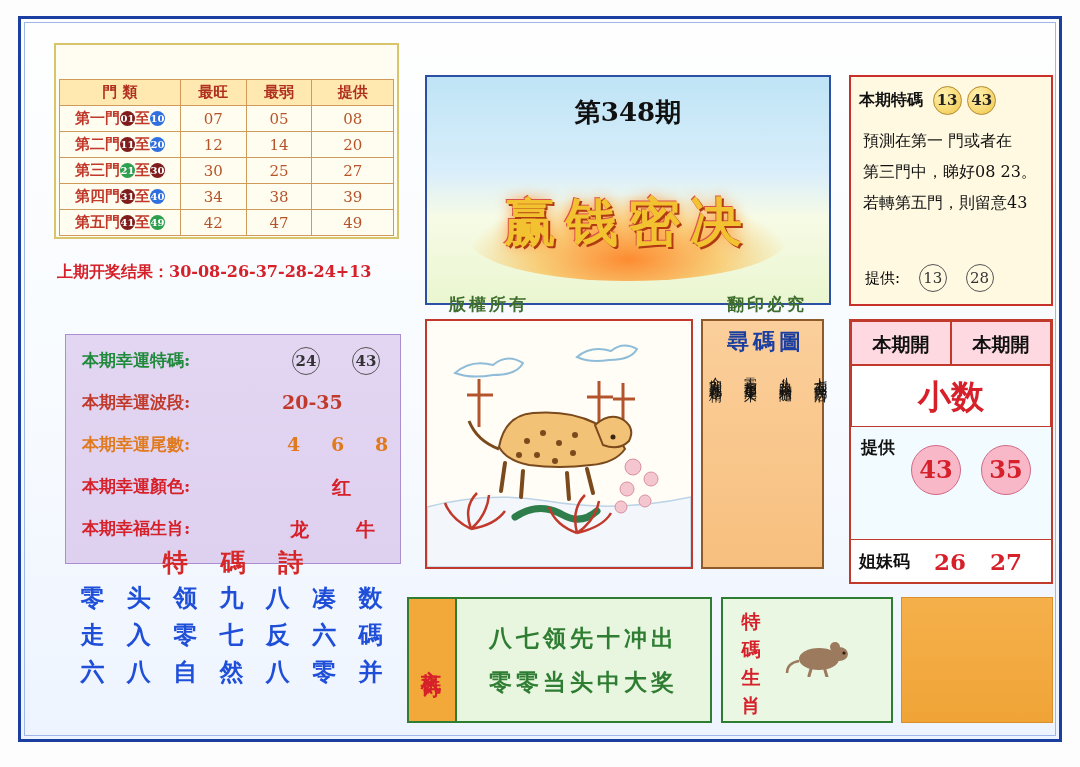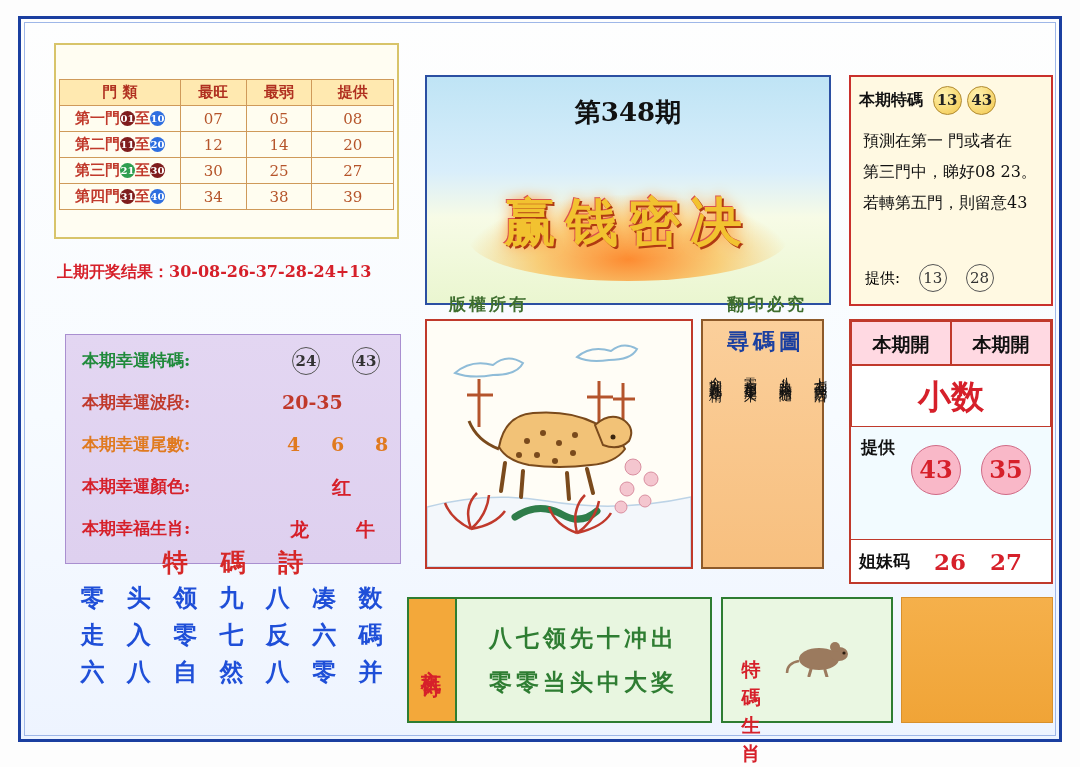--- a/index.html
+++ b/index.html
@@ -243,21 +243,20 @@
 
   
   .tmsx{
     position:absolute;left:700px;top:578px;width:172px;height:126px;
     border:2px solid #2e7d32;box-sizing:border-box;background:#eaf7e2;
   }
   .tmsx .lb{
     position:absolute;left:10px;top:8px;width:36px;
     font-size:19px;font-weight:bold;color:#d6202a;line-height:28px;text-align:center;
     font-family:"DejaVu Serif","Liberation Serif",serif;
-    margin-top:48px;
   }
   .rat{
     position:absolute;left:62px;top:38px;width:72px;height:40px;
   }
   .orange-block{
     position:absolute;left:880px;top:578px;width:152px;height:126px;
     background:linear-gradient(180deg,#f5b04b 0%,#f0a437 100%);
     border:1px solid #d8902c;box-sizing:border-box;
   }
 </style>
@@ -296,20 +295,26 @@
             <td class="num">30</td>
             <td class="num">25</td>
             <td class="num">27</td>
           </tr>
           <tr>
             <td class="men"><span>第四門</span><span class="om red">31</span><span style="color:#c0392b">至</span><span class="om blue">40</span></td>
             <td class="num">34</td>
             <td class="num">38</td>
             <td class="num">39</td>
           </tr>
+          <tr>
+            <td class="men"><span>第五門</span><span class="om red">41</span><span style="color:#c0392b">至</span><span class="om green">49</span></td>
+            <td class="num">42</td>
+            <td class="num">47</td>
+            <td class="num">49</td>
+          </tr>
         </tbody>
   </table>
 
   <div class="lastres">上期开奖结果：30-08-26-37-28-24+13</div>
 
   <div class="lucky" id="lucky-panel">
         <div class="lrow" style="top: 14px;"><span class="lbl" style="color:#1f8a3b">本期幸運特碼:</span><span class="val" style="left:210px;top:-2px"><span class="circ">24</span></span><span class="val" style="left:270px;top:-2px"><span class="circ">43</span></span></div>
         <div class="lrow" style="top: 56px;"><span class="lbl" style="color:#c0392b">本期幸運波段:</span><span class="val" style="left:200px;color:#c0392b">20-35</span></div>
         <div class="lrow" style="top: 98px;"><span class="lbl" style="color:#e07a1f">本期幸運尾數:</span><span class="val" style="left:205px;color:#e07a1f">4</span><span class="val" style="left:249px;color:#e07a1f">6</span><span class="val" style="left:293px;color:#e07a1f">8</span></div>
         <div class="lrow" style="top: 140px;"><span class="lbl" style="color:#d6202a">本期幸運顏色:</span><span class="val" style="left:250px;color:#d6202a">红</span></div>

